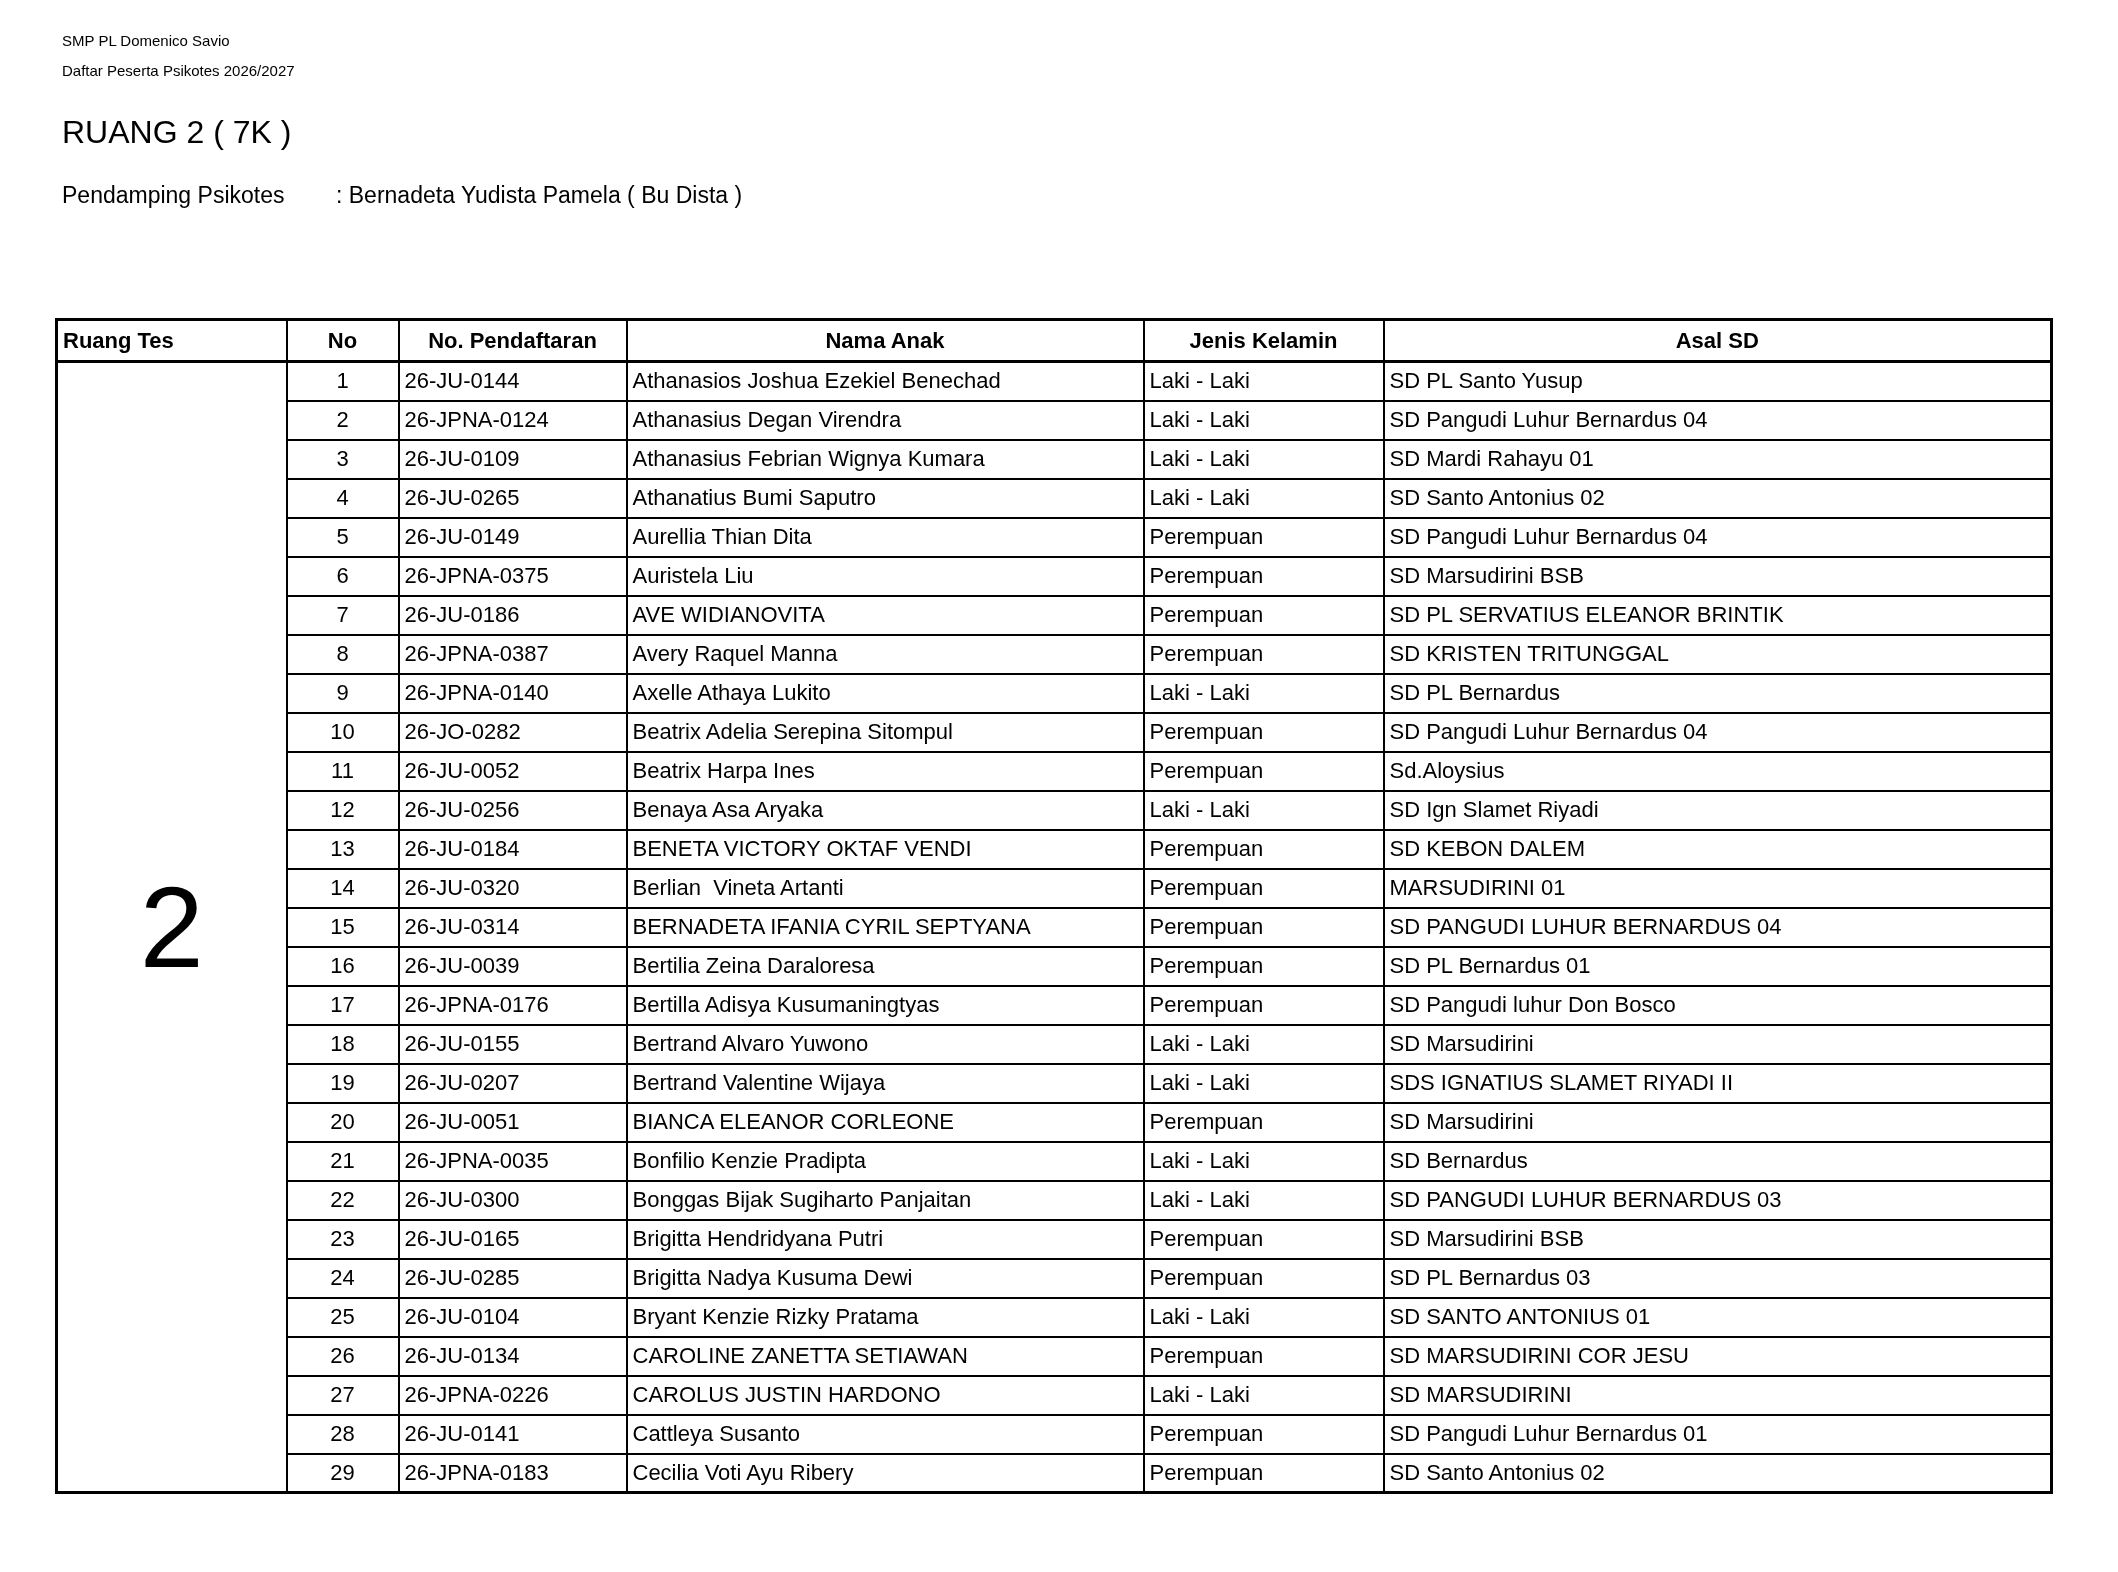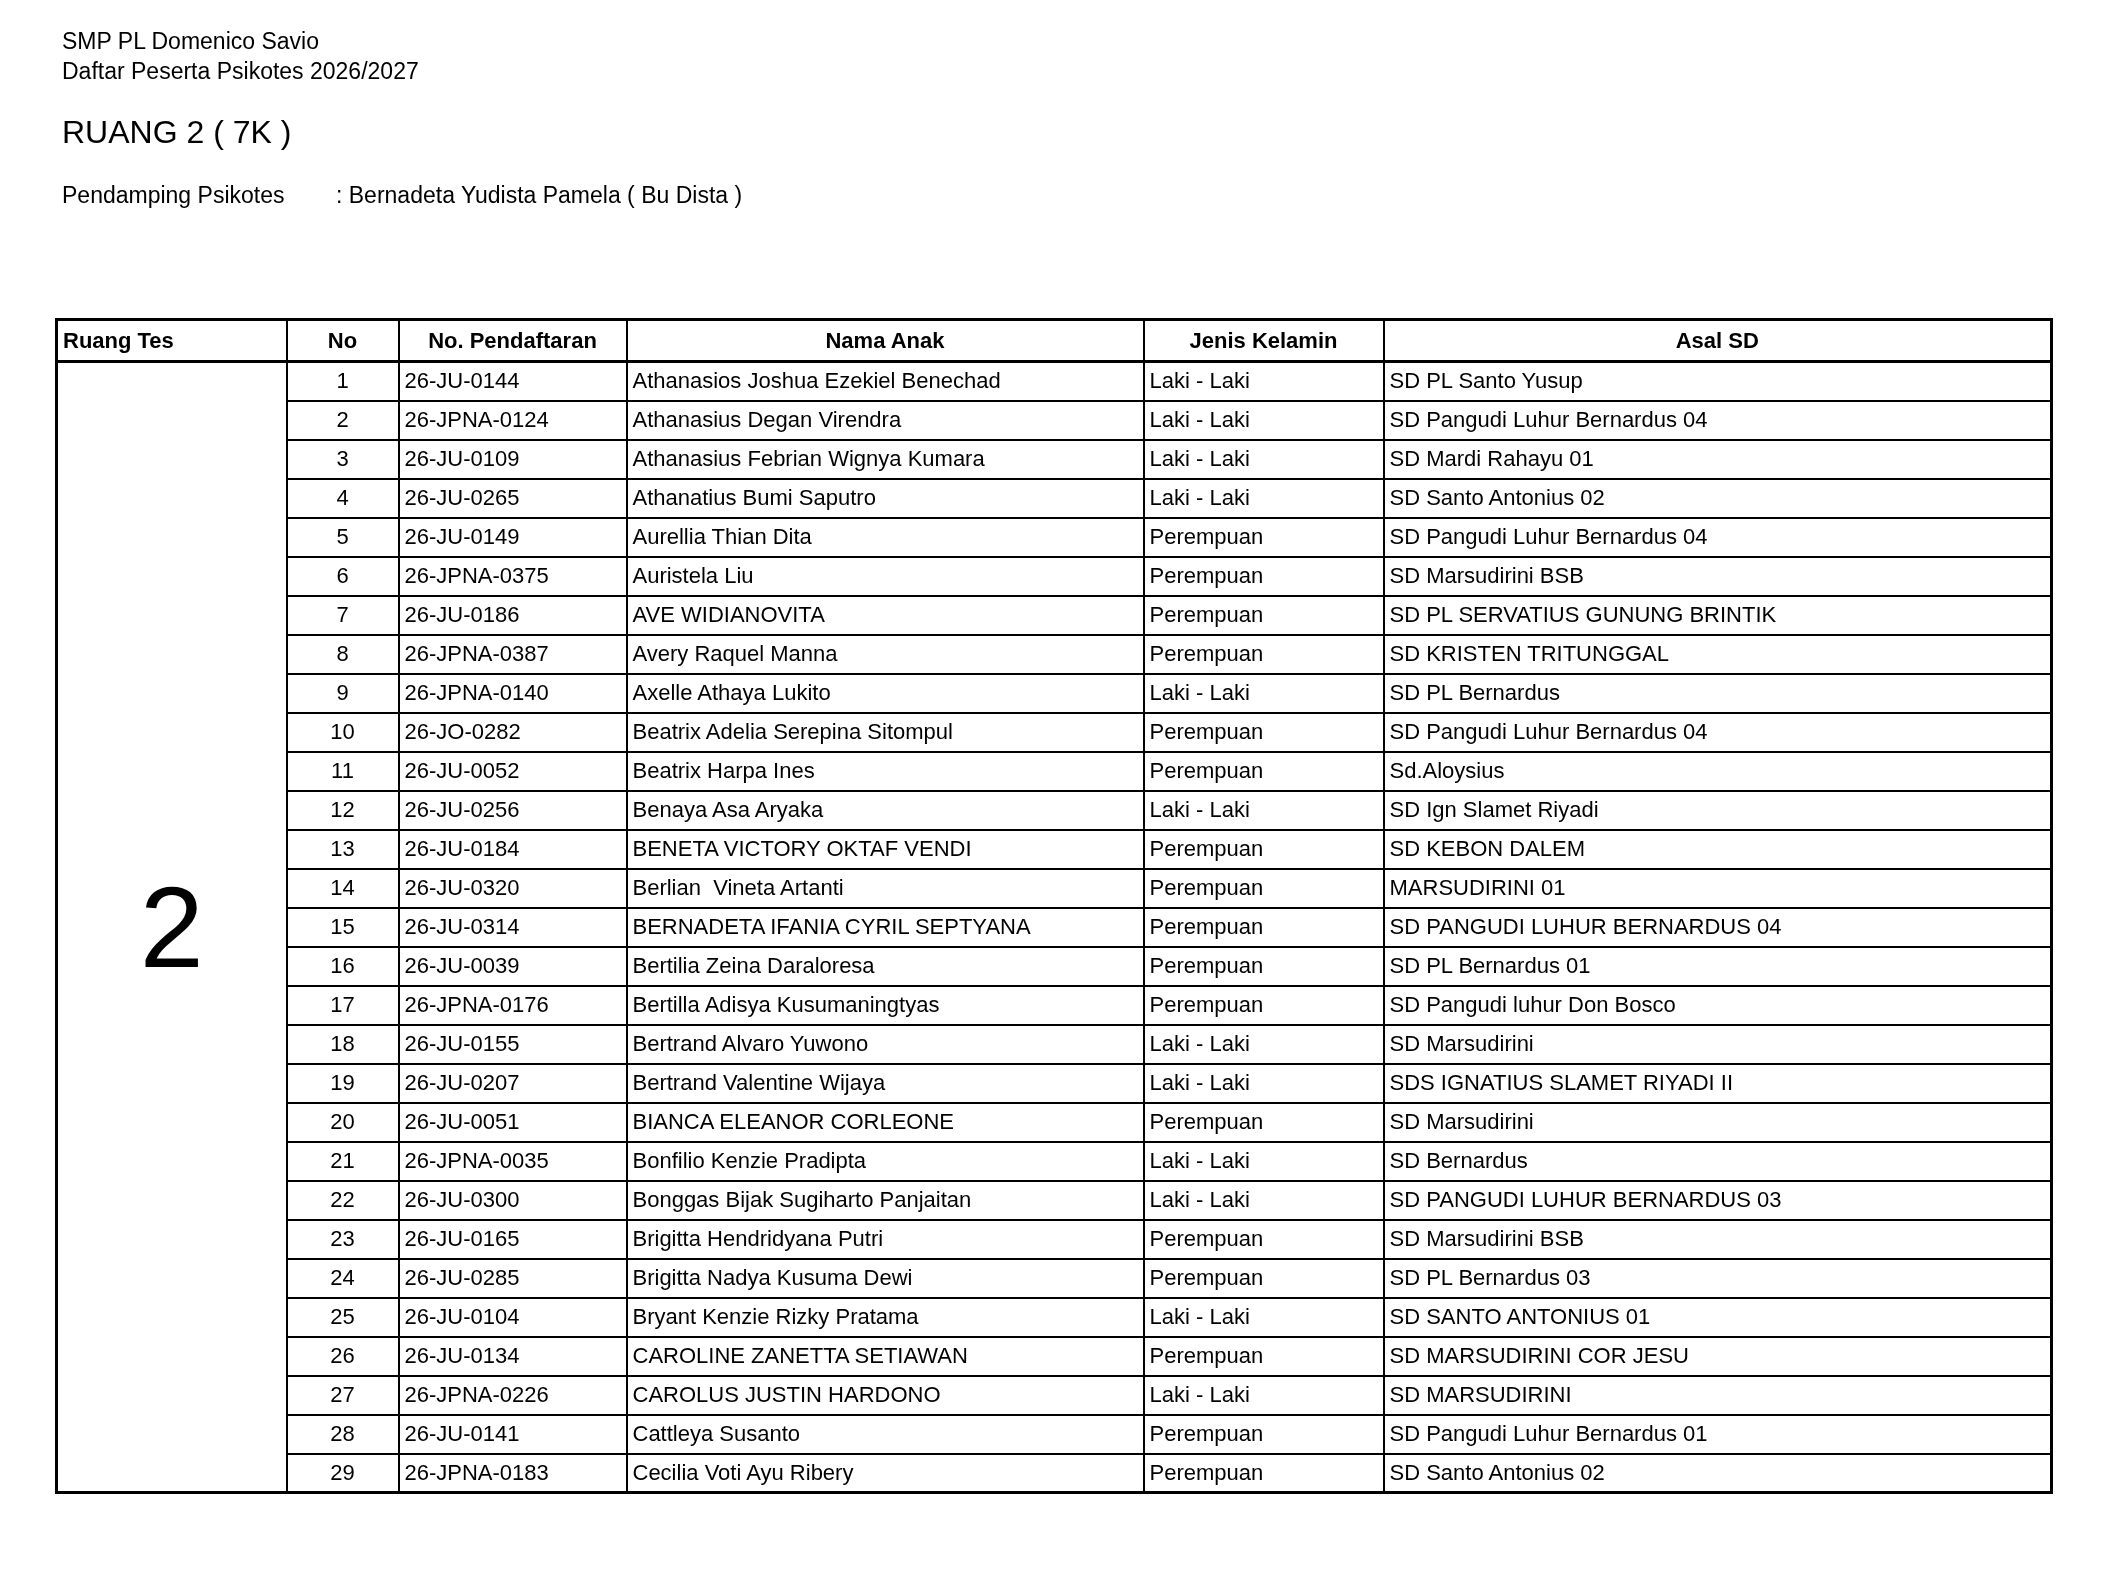--- a/index.html
+++ b/index.html
@@ -9,21 +9,21 @@
     background: #ffffff;
     font-family: "Liberation Sans", sans-serif;
     color: #000000;
     overflow: hidden;
   }
   .page {
     width: 2118px;
     height: 1572px;
     padding: 26px 0 0 62px;
   }
-  .title-block { line-height: 30px; font-size: 23px; }
+  .title-block { line-height: 30px; font-size: 15px; }
   .room-title { margin-top: 28px; font-size: 32px; }
   .info-block { margin-top: 29px; font-size: 23px; line-height: 30px; }
   .info-row { display: flex; gap: 20px; }
   .info-label { width: 254px; flex: 0 0 254px; }
   .info-value { }
 
   table.roster {
     margin-top: 108px;
     margin-left: -7px;
     border-collapse: collapse;
@@ -147,21 +147,21 @@
           <td class="cell-reg">26-JPNA-0375</td>
           <td class="cell-nama">Auristela Liu</td>
           <td class="cell-jk">Perempuan</td>
           <td class="cell-asal">SD Marsudirini BSB</td>
         </tr>
         <tr>
           <td class="cell-no">7</td>
           <td class="cell-reg">26-JU-0186</td>
           <td class="cell-nama">AVE WIDIANOVITA</td>
           <td class="cell-jk">Perempuan</td>
-          <td class="cell-asal">SD PL SERVATIUS GUNUNG BRINTIK</td>
+          <td class="cell-asal">SD PL SERVATIUS ELEANOR BRINTIK</td>
         </tr>
         <tr>
           <td class="cell-no">8</td>
           <td class="cell-reg">26-JPNA-0387</td>
           <td class="cell-nama">Avery Raquel Manna</td>
           <td class="cell-jk">Perempuan</td>
           <td class="cell-asal">SD KRISTEN TRITUNGGAL</td>
         </tr>
         <tr>
           <td class="cell-no">9</td>

